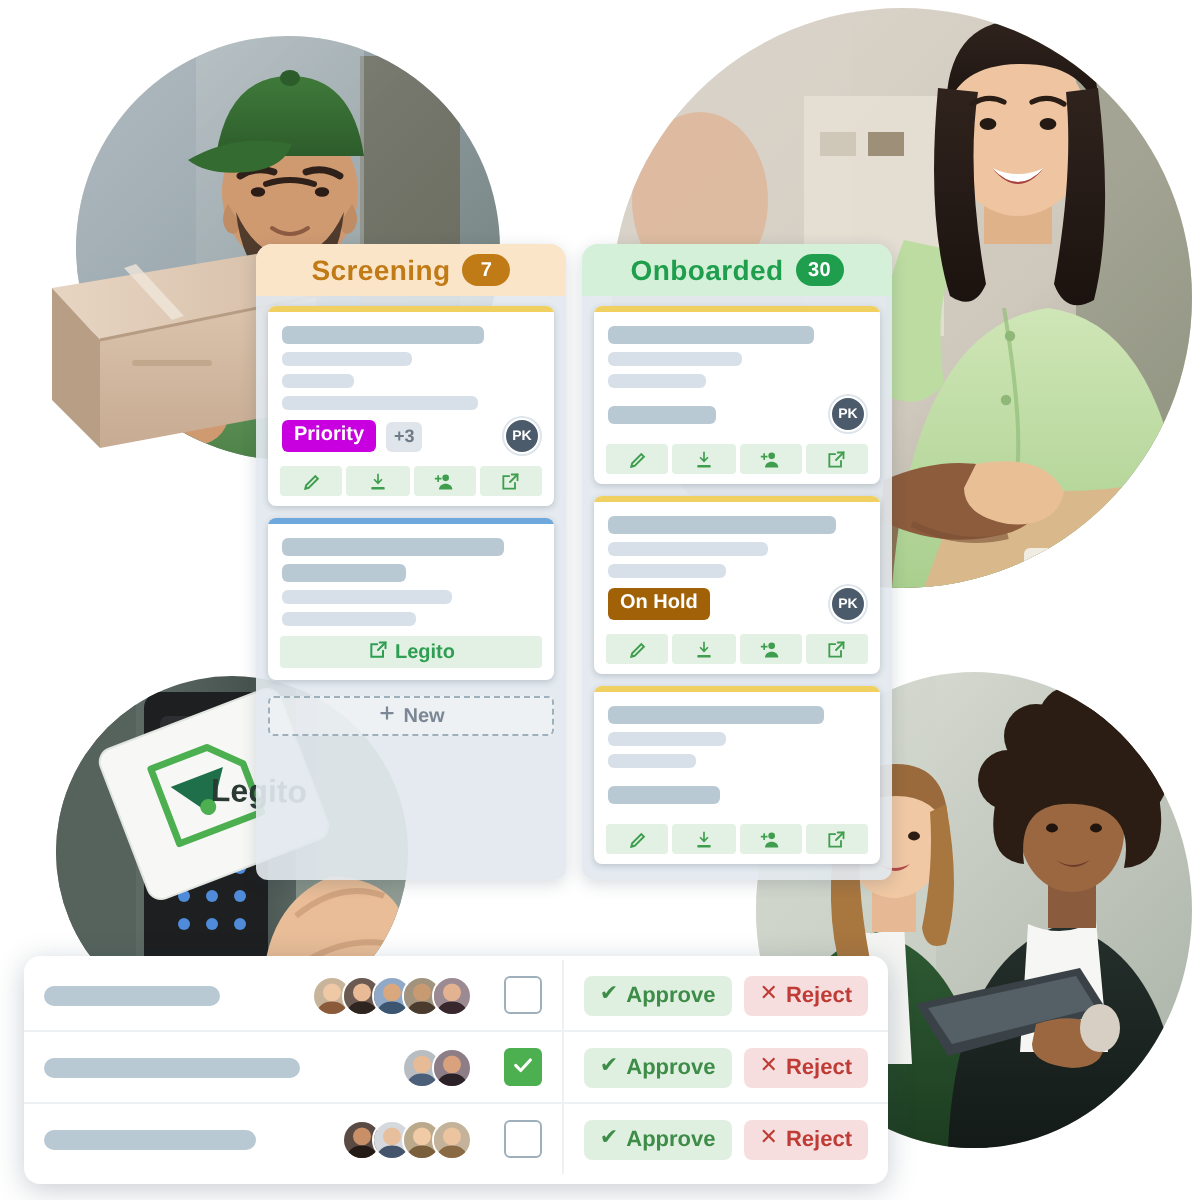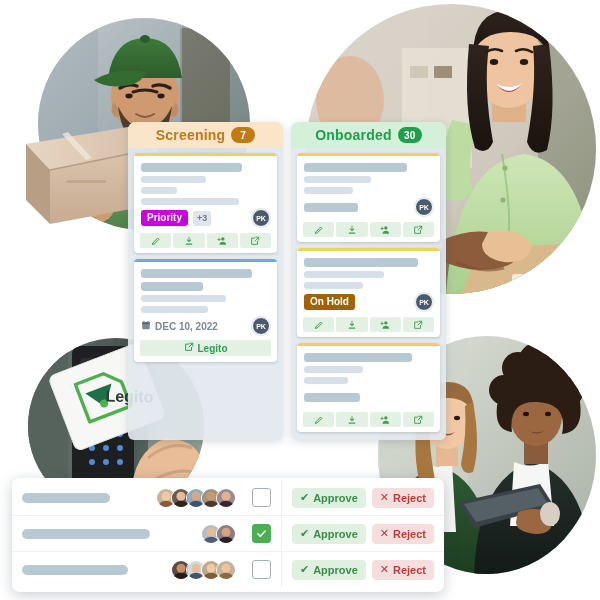--- a/index.html
+++ b/index.html
@@ -412,46 +412,41 @@
         </div>
 
         <div class="kcard">
           <div class="accent" style="background:#6fa8dc"></div>
           <div class="cbody">
             <div class="skel" style="width:86%"></div>
             <div class="skel" style="width:48%"></div>
             <div class="skel light" style="width:66%"></div>
             <div class="skel light" style="width:52%"></div>
           </div>
-          <div class="meta-row">
-            <span class="date-meta">
-              <span>
-                <svg viewBox="0 0 24 24" width="10" height="10" fill="#7b8794">
-                    <rect x="3" y="5" width="18" height="17" rx="2"></rect>
-                    <rect x="3" y="5" width="18" height="5" fill="#5c6873"></rect>
-                    <rect x="6" y="2" width="2.5" height="5" rx="1"></rect>
-                    <rect x="15.5" y="2" width="2.5" height="5" rx="1"></rect>
-                  </svg>
-              </span>
-              <span>DEC 10, 2022</span>
-            </span>
-            <span class="pk">PK</span>
-          </div>
           <div class="detail-btn">
             <span>
               <svg viewBox="0 0 24 24" width="10" height="10" fill="none" stroke="#2e9e52" stroke-width="2.4" stroke-linecap="round">
                   <path d="M18 13v7H4V5h7"></path>
                   <path d="M14 3h7v7"></path>
                   <path d="M21 3l-9 9"></path>
                 </svg>
             </span>
             <span>Legito</span>
           </div>
         </div>
 
+        <div class="new-btn">
+          <span>
+            <svg viewBox="0 0 24 24" width="9" height="9" fill="#7b8794">
+                <rect x="10.5" y="3" width="3" height="18" rx="1.5"></rect>
+                <rect x="3" y="10.5" width="18" height="3" rx="1.5"></rect>
+              </svg>
+          </span>
+          <span>New</span>
+        </div>
       </div>
     </div>
 
     <div class="kcol" id="col-onboarded">
       <div class="kcol-head">
         <span>Onboarded</span>
         <span class="count">30</span>
       </div>
       <div class="kcol-body">
 

